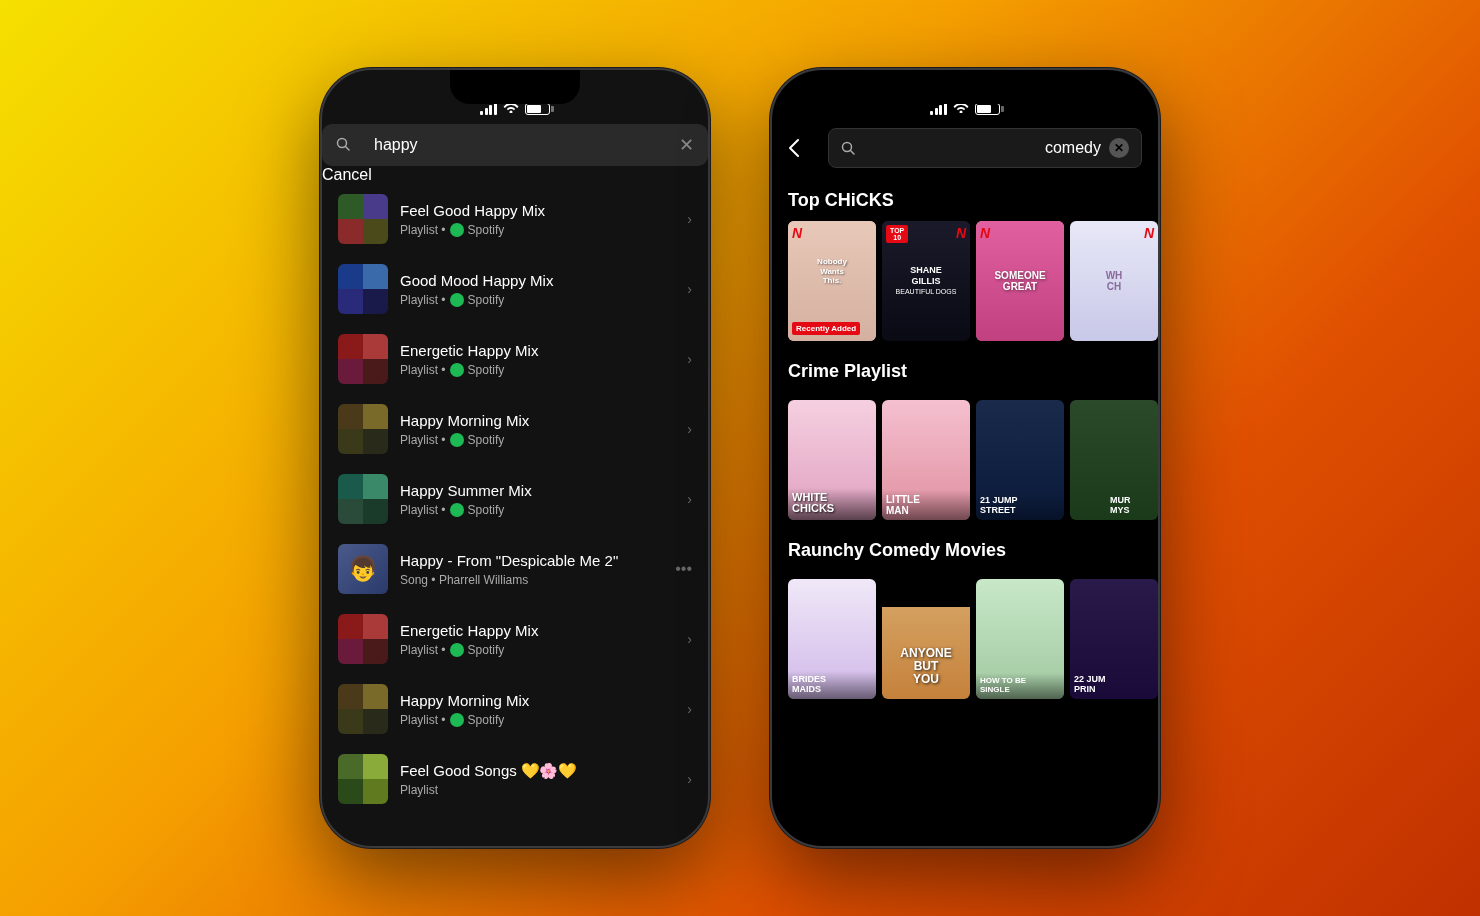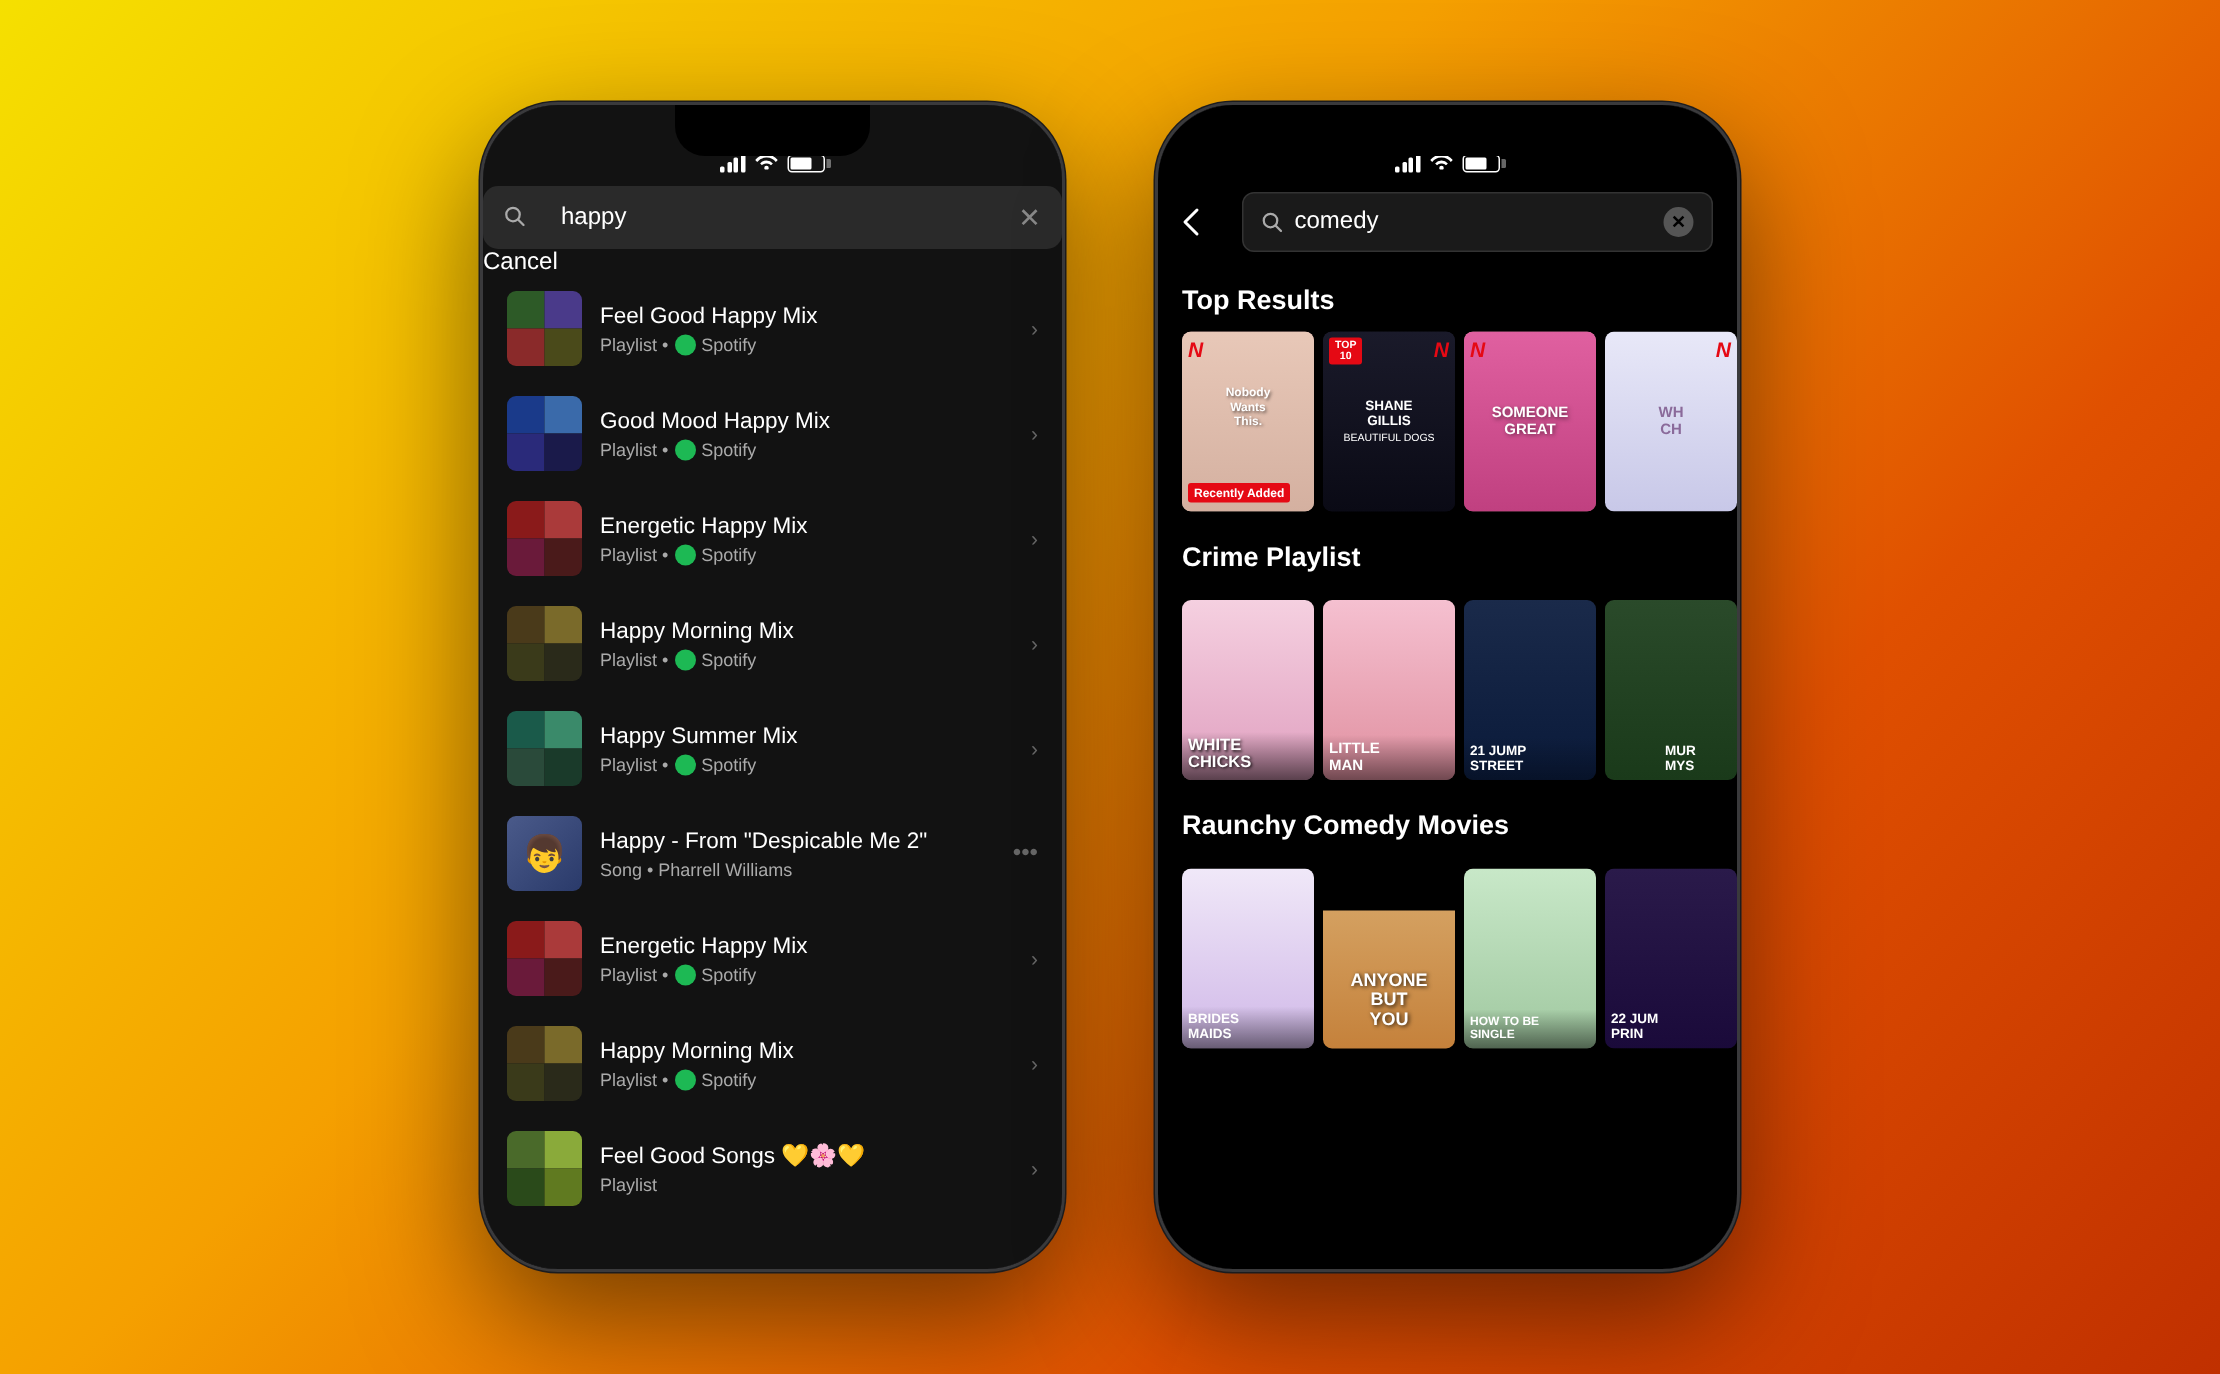--- a/index.html
+++ b/index.html
@@ -252,20 +252,21 @@
     
     .netflix-screen {
       background: #000;
     }
 
     .netflix-screen .nav-bar {
       display: flex;
       align-items: center;
       padding: 6px 16px 10px;
       gap: 10px;
+      text-align: right;
     }
 
     .back-btn {
       color: #fff;
       font-size: 22px;
       width: 30px;
       display: flex;
       align-items: center;
     }
 
@@ -697,21 +698,21 @@
               <circle cx="6" cy="6" r="4.5" stroke="#aaa" stroke-width="1.5" fill="none"></circle>
               <line x1="9.5" y1="9.5" x2="13" y2="13" stroke="#aaa" stroke-width="1.5" stroke-linecap="round"></line>
             </svg>
           <span class="netflix-search-text">comedy</span>
           <div class="clear-circle">✕</div>
         </div>
       </div>
 
       <div class="netflix-content">
 
-        <div class="section-title">Top Results</div>
+        <div class="section-title">Top CHiCKS</div>
         <div class="top-results-grid">
 
           <div class="top-result-card">
             <div class="card-bg nobody-wants-bg" style="position:relative;">
               <div style="position:absolute;top:0;left:0;right:0;bottom:0;background:linear-gradient(180deg,#e8c8b8 0%,#d4b0a0 100%);display:flex;align-items:flex-end;justify-content:center;">
                 <div style="position:absolute;top:30%;left:10%;right:10%;text-align:center;">
                   <div style="font-size:8px;font-weight:900;color:#fff;text-shadow:1px 1px 2px rgba(0,0,0,0.5);line-height:1.2;">Nobody<br>Wants<br>This.</div>
                 </div>
                 <div style="position:absolute;top:4px;left:4px;">
                   <span style="color:#e50914;font-size:14px;font-weight:900;font-style:italic;">N</span>

